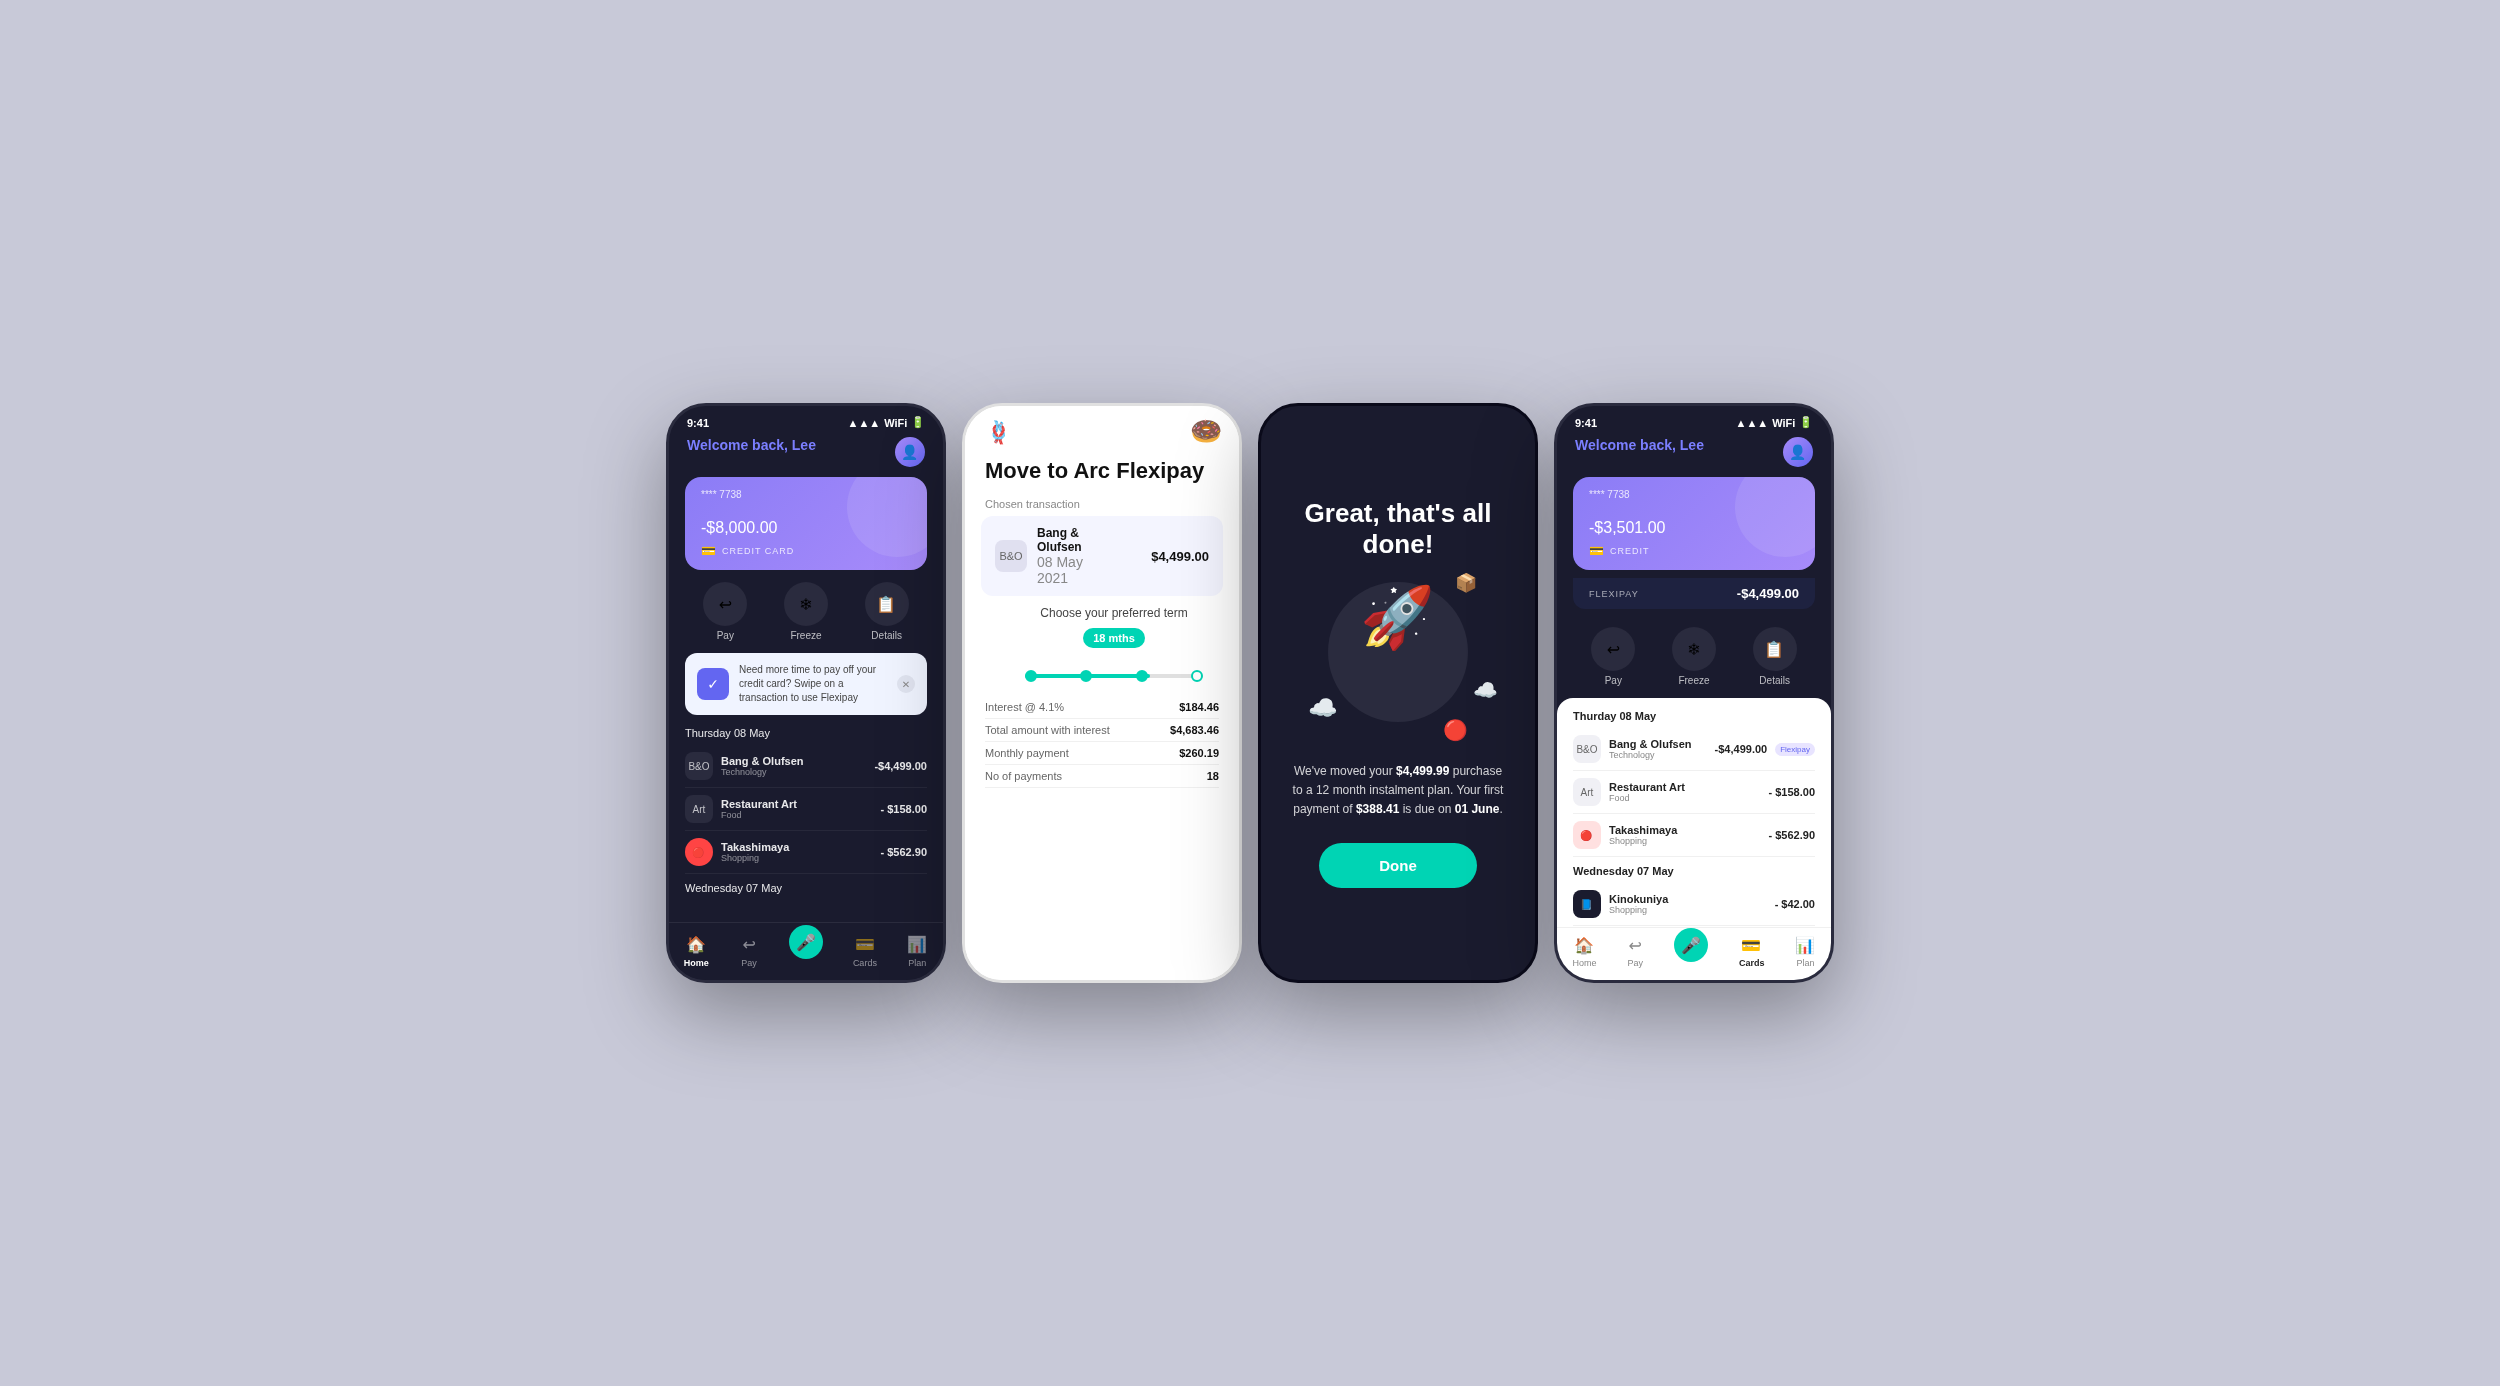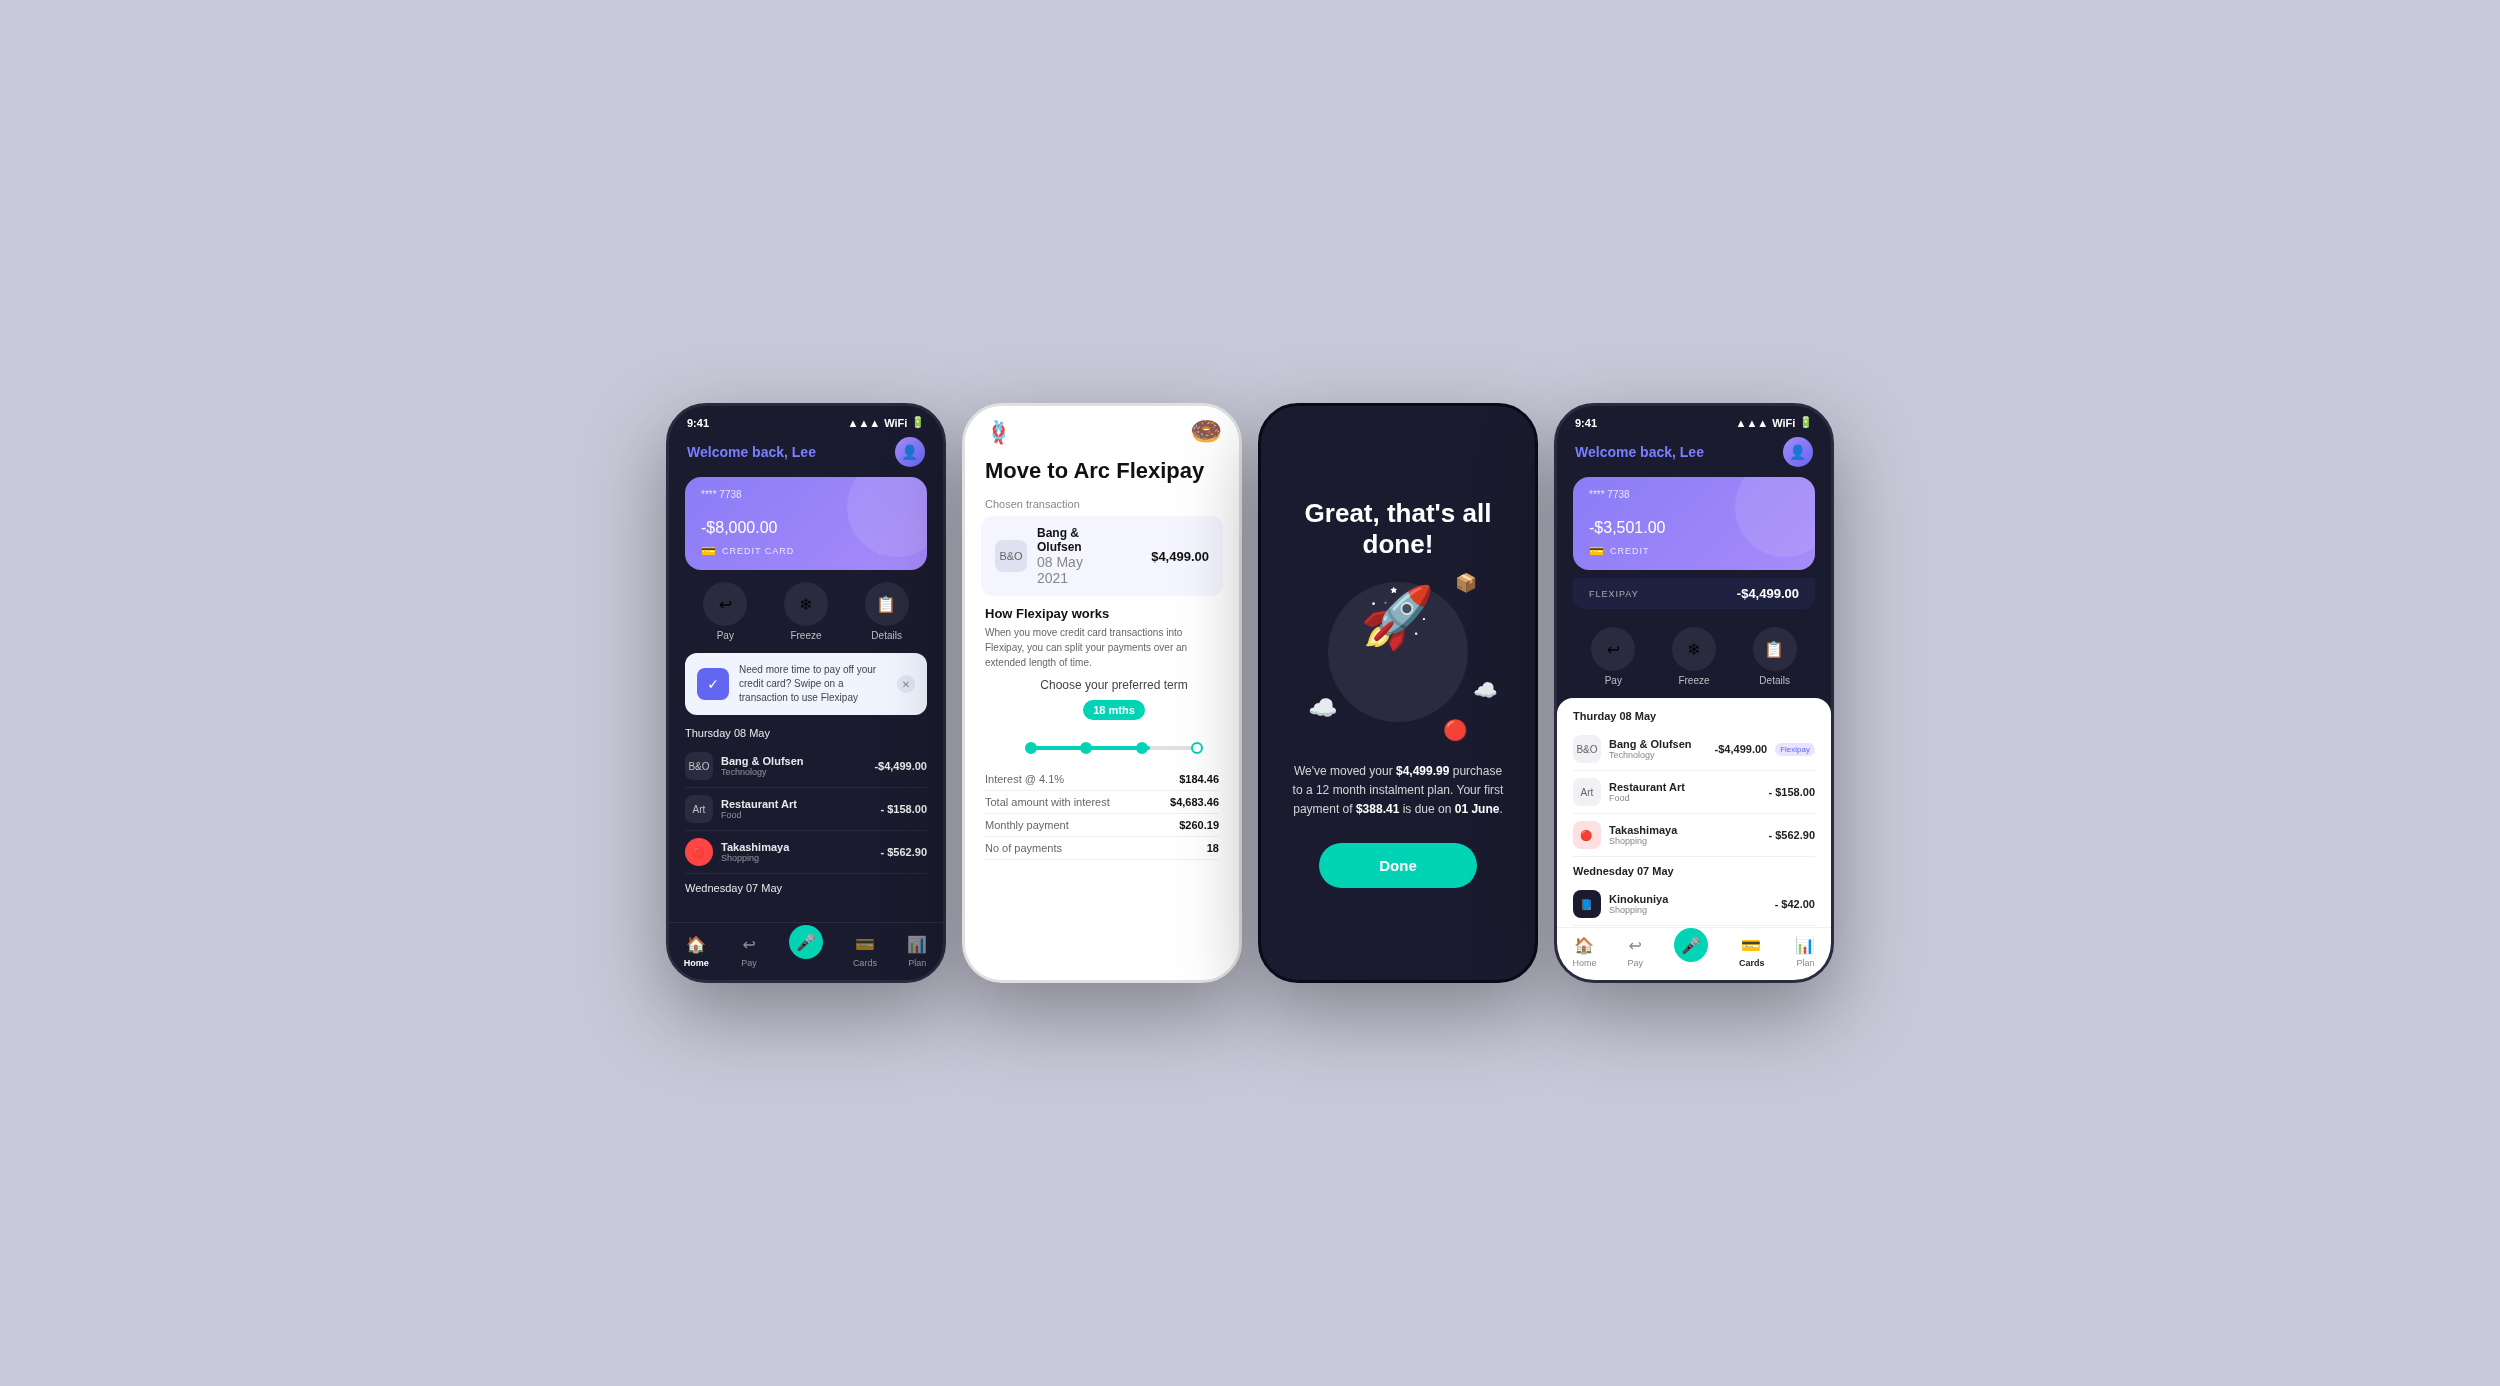--- a/index.html
+++ b/index.html
@@ -55,21 +55,20 @@
       color: #fff;
       font-size: 11px;
       font-weight: 600;
     }
     .status-icons { display: flex; gap: 4px; align-items: center; }
 
     
     .app-header {
       display: flex;
       justify-content: space-between;
-      align-items: center;
       padding: 4px 18px 10px;
     }
     .welcome-text {
       color: #7b7fff;
       font-size: 14px;
       font-weight: 600;
     }
     .avatar {
       width: 30px;
       height: 30px;
@@ -587,24 +586,20 @@
 
       <div class="chosen-txn">
         <div class="chosen-txn-logo">B&amp;O</div>
         <div class="chosen-txn-info">
           <div class="chosen-txn-name">Bang &amp; Olufsen</div>
           <div class="chosen-txn-date">08 May 2021</div>
         </div>
         <span class="chosen-txn-amount">$4,499.00</span>
       </div>
 
-      <div class="how-section">
-        <div class="how-title">How Flexipay works</div>
-        <div class="how-text">When you move credit card transactions into Flexipay, you can split your payments over an extended length of time.</div>
-      </div>
 
       <div class="term-section">
         <div class="term-title">Choose your preferred term</div>
         <div style="text-align:center;">
           <span class="term-badge">18 mths</span>
         </div>
 
         <div class="term-slider-container">
           <div class="term-slider-track">
             <div class="term-slider-fill"></div>

